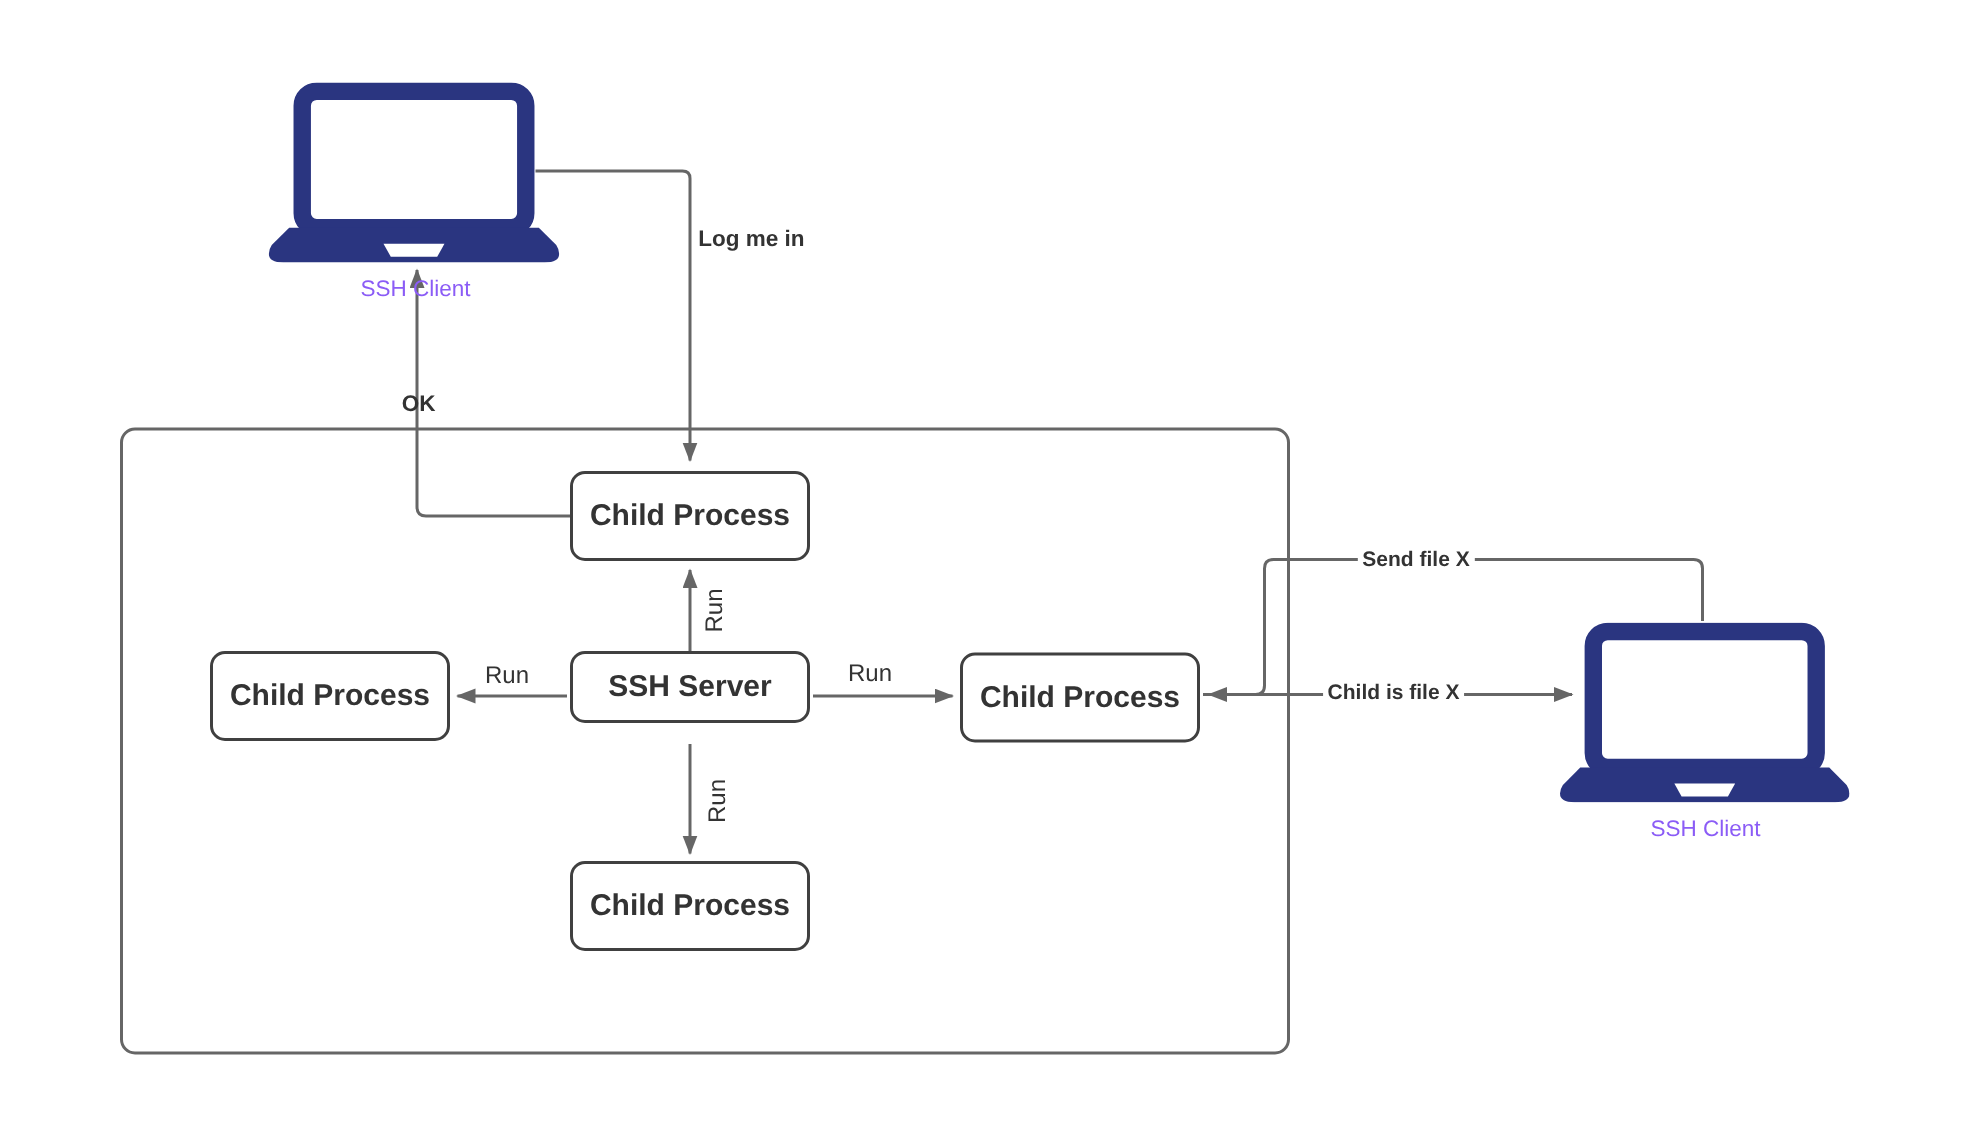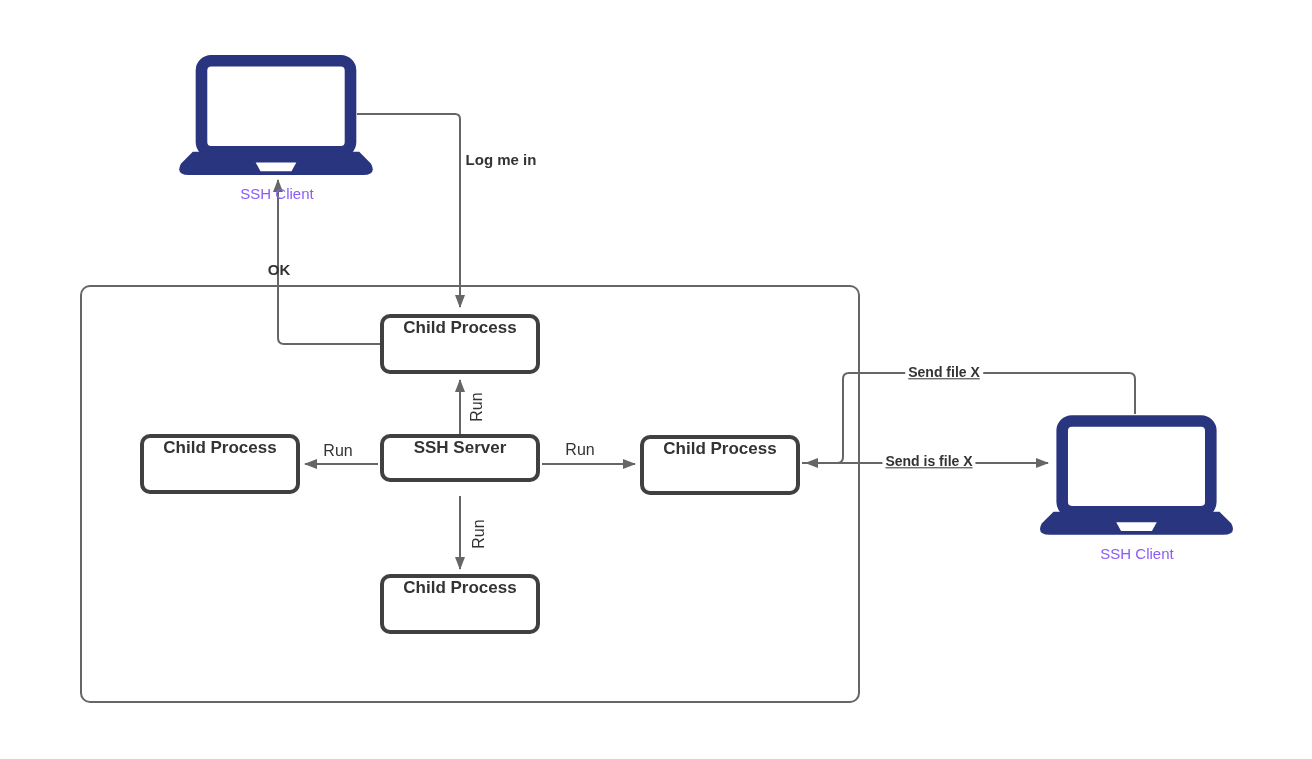--- a/index.html
+++ b/index.html
@@ -16,40 +16,40 @@
     position: absolute;
     left: 80px; top: 285px;
     width: 776px; height: 414px;
     border: 2px solid #666666;
     border-radius: 10px;
     background: transparent;
   }
   .node {
     position: absolute;
     background: #ffffff;
-    border: 4px solid #404040;
+    border: 2px solid #404040;
     border-radius: 10px;
     display: flex;
-    align-items: flex-start;
+    align-items: center;
     justify-content: center;
     font-weight: bold;
-    font-size: 17px;
+    font-size: 20px;
     color: #333333;
     box-sizing: border-box;
   }
   .lbl {
     position: absolute;
     transform: translate(-50%, -50%);
     white-space: nowrap;
     font-size: 15px;
     color: #333333;
     line-height: 1.1;
   }
   .lbl.bold { font-weight: bold; font-size: 15px; }
-  .lbl.small-bold { font-weight: bold; font-size: 14px; text-decoration: underline; }
+  .lbl.small-bold { font-weight: bold; font-size: 14px; }
   .lbl.run { font-size: 16px; font-weight: normal; }
   .lbl.vert { transform: translate(-50%, -50%) rotate(-90deg); }
   .lbl.bg { background: #ffffff; padding: 0 3px; }
   .caption {
     position: absolute;
     transform: translate(-50%, -50%);
     white-space: nowrap;
     font-size: 15px;
     color: #8b5cf6;
   }
@@ -97,21 +97,21 @@
     <span>Child Process</span>
   </div>
 
   <div class="lbl bold" style="left:462px; top:160px;margin-left:39px;">Log me in</div>
   <div class="lbl bold" style="left:279px; top:270px;">OK</div>
   <div class="lbl run vert" style="left:477px; top:407px;">Run</div>
   <div class="lbl run" style="left:338px; top:451px;">Run</div>
   <div class="lbl run" style="left:580px; top:450px;">Run</div>
   <div class="lbl run vert" style="left:479px; top:534px;">Run</div>
   <div class="lbl small-bold bg" style="left:944px; top:373px;">Send file X</div>
-  <div class="lbl small-bold bg" style="left:929px; top:462px;">Send is file X</div>
+  <div class="lbl small-bold bg" style="left:929px; top:462px;">Child is file X</div>
 
   <div class="laptop" style="left:179px; top:55px;">
     <svg width="194" height="120" viewBox="0 0 200 124">
       <rect x="23" y="6" width="154" height="94" rx="10" fill="#ffffff" stroke="#2A3580" stroke-width="12"></rect>
       <path d="M14,100 L186,100 L198,112 Q200,115 200,118 Q200,124 190,124 L10,124 Q0,124 0,118 Q0,115 2,112 Z" fill="#2A3580"></path>
       <path d="M79,111 L121,111 L116,120 L84,120 Z" fill="#ffffff"></path>
     </svg>
   </div>
   <div class="caption" style="left:277px; top:193px;">SSH Client</div>
 

